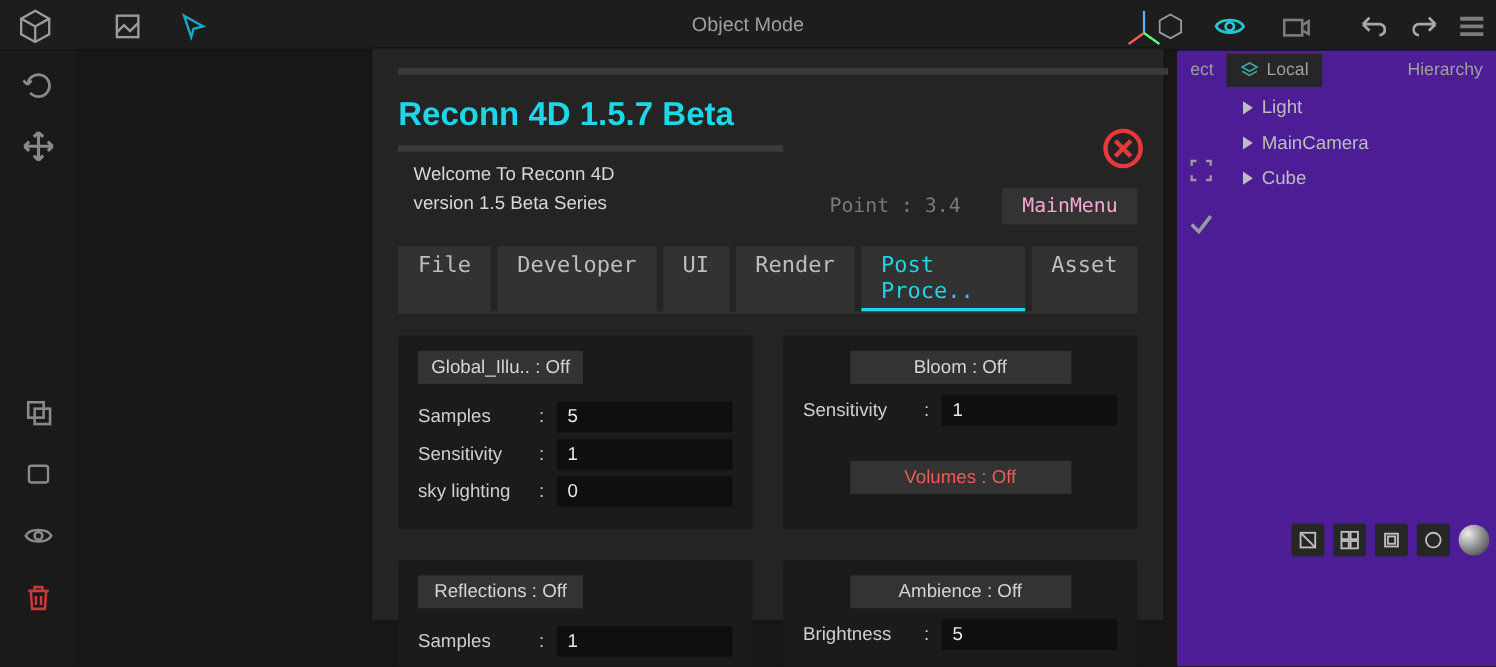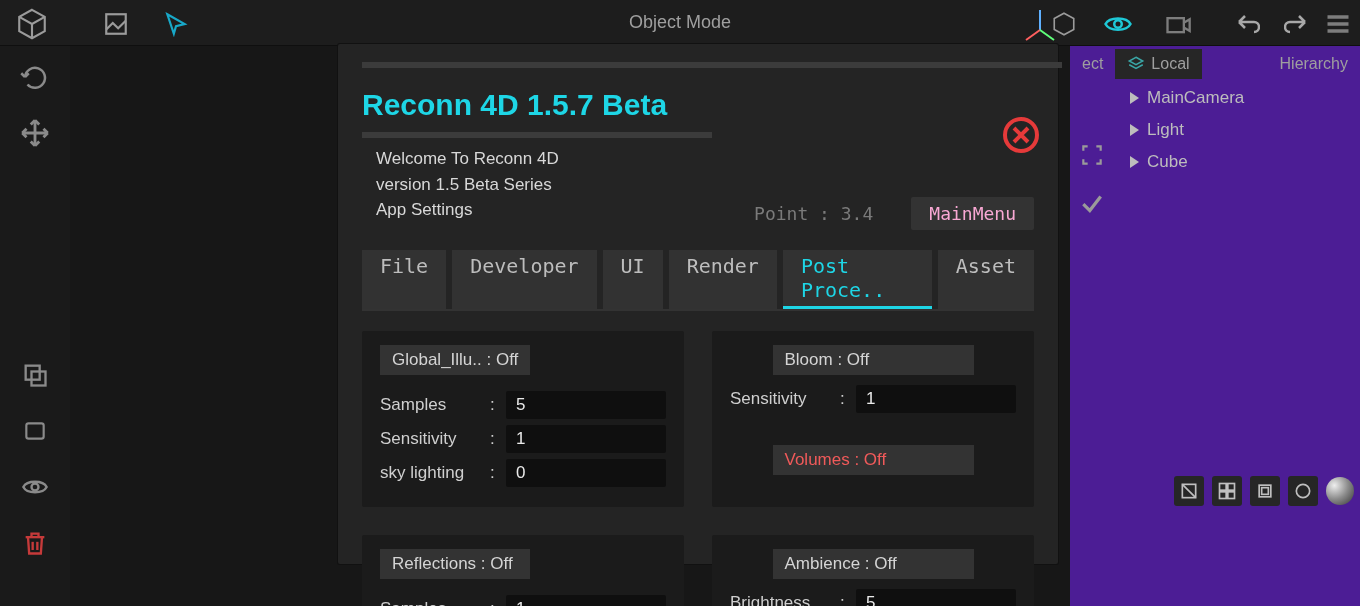--- a/index.html
+++ b/index.html
@@ -227,21 +227,21 @@
     padding: 14px 18px 14px 18px;
   }
   .panel-toggle {
     display: inline-block;
     background: #333;
     color: #d4d4d4;
     font-size: 17px;
     padding: 5px 12px;
     margin-bottom: 10px;
     min-width: 150px;
-    text-align: left;
+    text-align: center;
     cursor: pointer;
   }
   .panel-toggle.red { color: #f05a5a; }
   .panel-toggle.center { display: block; margin-left: auto; margin-right: auto; width: 201px; }
   .prop-row {
     display: flex;
     align-items: center;
     margin: 6px 0;
     font-size: 17px;
   }
@@ -394,25 +394,25 @@
       <svg width="18" height="18" viewBox="0 0 24 24" fill="none" stroke="#3aa6a6" stroke-width="2">
         <path d="M12 3 L21 8 L12 13 L3 8 Z"></path>
         <path d="M3 13 L12 18 L21 13"></path>
       </svg>
       <span>Local</span>
     </div>
     <div class="rp-tab" style="margin-left:auto">Hierarchy</div>
   </div>
   <div class="hierarchy-item">
     <span class="tri"></span>
-    <span>MainCamera</span>
+    <span>Light</span>
   </div>
   <div class="hierarchy-item">
     <span class="tri"></span>
-    <span>Light</span>
+    <span>MainCamera</span>
   </div>
   <div class="hierarchy-item">
     <span class="tri"></span>
     <span>Cube</span>
   </div>
 
   <div class="toolbar-br">
     <div class="tb">
       <svg width="20" height="20" viewBox="0 0 24 24" fill="none" stroke="#bfbfbf" stroke-width="2">
           <rect x="4" y="4" width="16" height="16"></rect>
@@ -455,21 +455,20 @@
   </div>
 </div>
 
 <div class="dialog">
   <div class="dlg-bar1"></div>
   <div class="dlg-title">Reconn 4D 1.5.7 Beta</div>
   <div class="dlg-bar2"></div>
   <div class="dlg-welcome">
     <div>Welcome To Reconn 4D</div>
     <div>version 1.5 Beta Series</div>
-    <div>App Settings</div>
   </div>
   <div class="dlg-row1">
     <div></div>
     <div style="display:flex;align-items:center;gap:20px">
       <span class="dlg-point">Point : 3.4</span>
       <span class="mainmenu-btn">MainMenu</span>
     </div>
   </div>
 
   <div class="closebtn">

